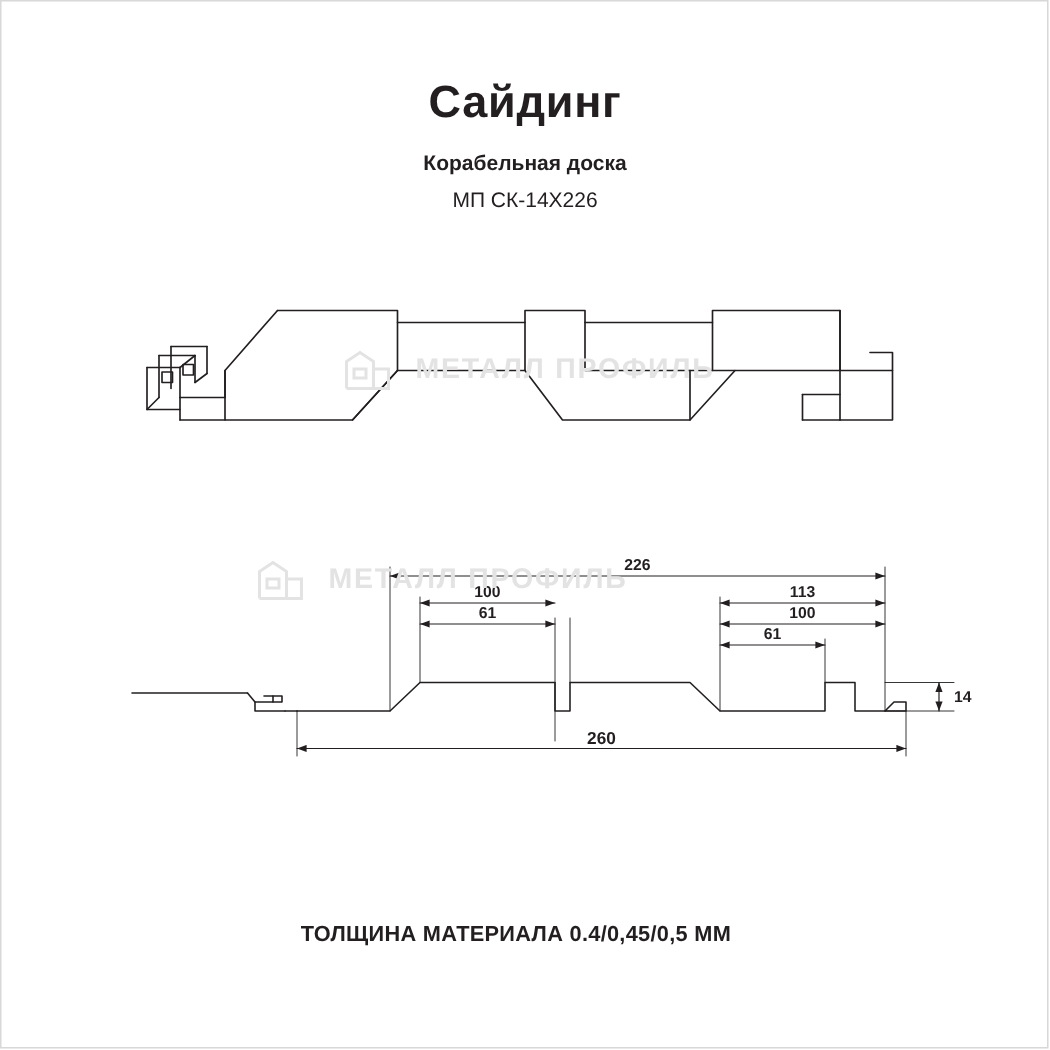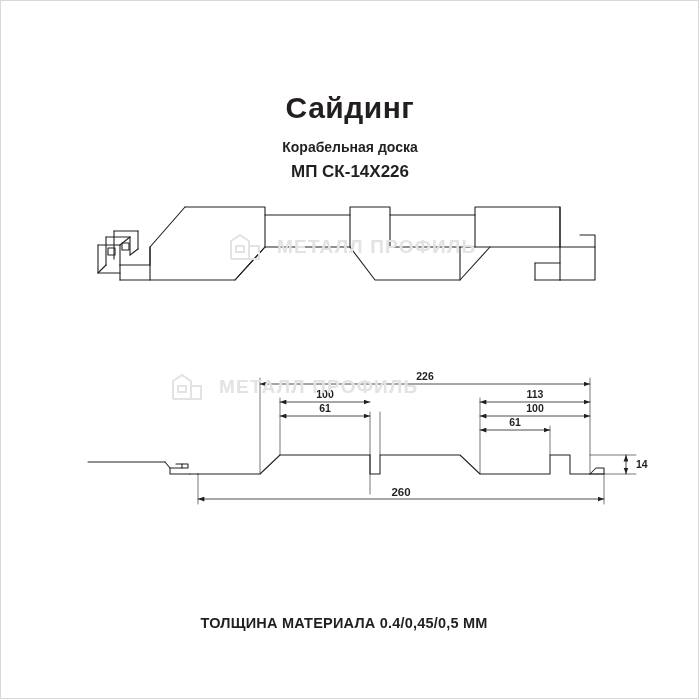--- a/index.html
+++ b/index.html
@@ -29,38 +29,37 @@
     box-sizing: border-box;
   }
 
   
   .header {
     position: absolute;
     left: 0;
     top: 52px;
     width: 700px;
     text-align: center;
-    margin-top: 39px;
   }
   .title {
     font-size: 30px;
     font-weight: bold;
     letter-spacing: 0.5px;
     line-height: 34px;
     margin: 0;
   }
   .subtitle {
     font-size: 14px;
     font-weight: bold;
     line-height: 20px;
     margin-top: 12px;
   }
   .code {
-    font-size: 17px;
-    font-weight: bold;
+    font-size: 14px;
+    font-weight: normal;
     line-height: 16px;
     margin-top: 7px;
   }
 
   
   .iso-wrap {
     position: absolute;
     left: 90px;
     top: 185px;
     width: 520px;

